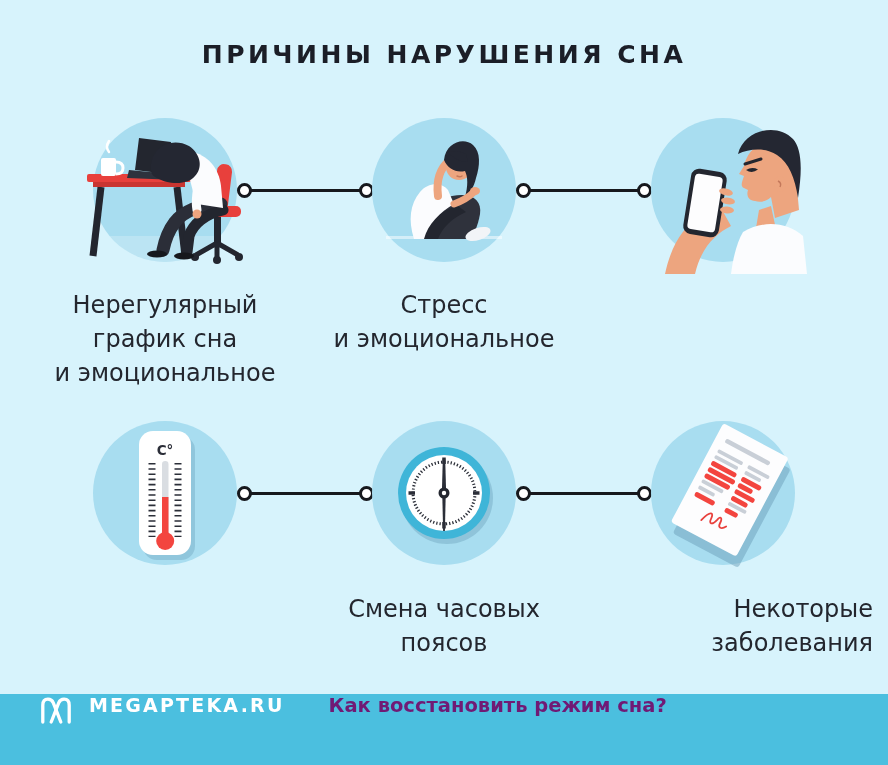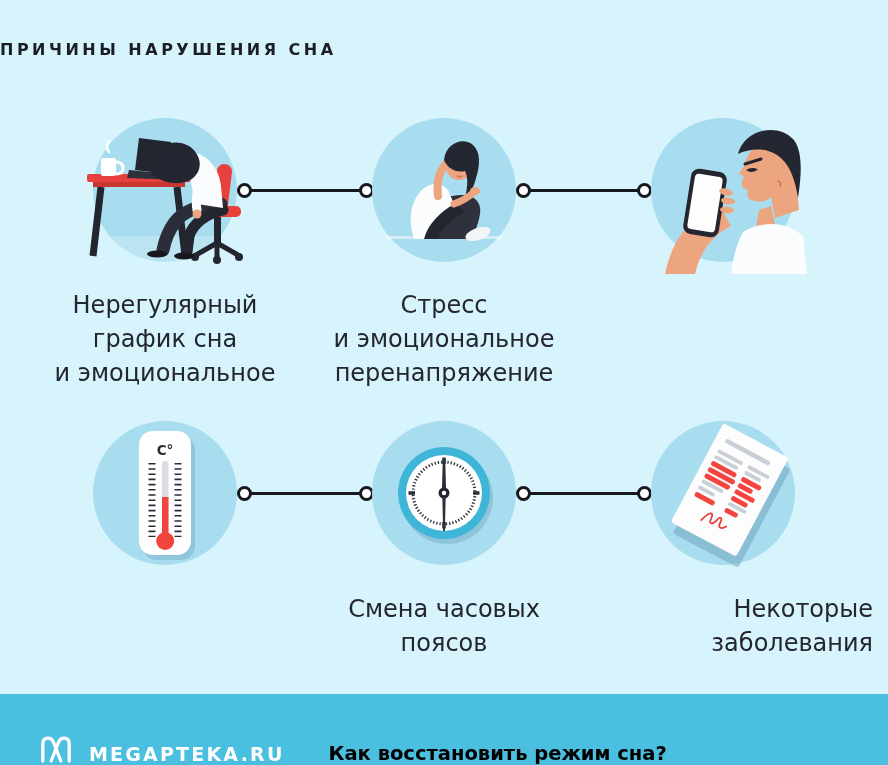--- a/index.html
+++ b/index.html
@@ -3,21 +3,21 @@
 <meta charset="utf-8">
 <style>
   html,body{margin:0;padding:0;}
   .stage{
     position:relative;width:888px;height:765px;overflow:hidden;
     background:#d7f3fc;
     font-family:"DejaVu Sans","Liberation Sans",sans-serif;
   }
   .title{
     position:absolute;left:0;top:40px;width:888px;margin:0;
-    text-align:left;font-size:16px;font-weight:bold;
+    text-align:center;font-size:25px;font-weight:bold;
     letter-spacing:3.5px;color:#1b1e27;
   }
   .circle{
     position:absolute;width:144px;height:144px;border-radius:50%;
     background:#a8ddf0;
   }
   .circle svg{position:absolute;left:-10px;top:-10px;width:164px;height:164px;overflow:visible;}
   .c1{left:93px;top:118px;}  .c2{left:372px;top:118px;}  .c3{left:651px;top:118px;}
   .c4{left:93px;top:421px;}  .c5{left:372px;top:421px;}  .c6{left:651px;top:421px;}
   .label{
@@ -26,28 +26,28 @@
   }
   .l1{left:15px;top:288px;} .l2{left:294px;top:288px;} .l3{left:573px;top:288px;}
   .l4{left:15px;top:592px;} .l5{left:294px;top:592px;} .l6{left:573px;top:592px;text-align:right;}
   .cline{position:absolute;height:3px;background:#16181d;}
   .ring{
     position:absolute;width:9px;height:9px;border:3px solid #16181d;
     border-radius:50%;background:#ffffff;
   }
   .footer{
     position:absolute;left:0;top:694px;width:888px;height:71px;
-    background:#4bbfdf;display:flex;align-items:flex-end;
+    background:#4bbfdf;display:flex;align-items:flex-start;
   }
   .footer-logo{margin-left:38px;width:36px;height:32px;flex:0 0 auto;}
   .brand{
     margin-left:15px;color:#ffffff;font-size:19px;font-weight:bold;
     letter-spacing:2.2px;
   }
-  .question{margin-left:44px;color:#000000;font-size:19.5px;font-weight:bold;}
+  .question{margin-left:44px;color:#701a75;font-size:19.5px;font-weight:bold;}
 </style>
 </head>
 <body>
 
 <div class="stage">
 
   <h1 class="title">ПРИЧИНЫ НАРУШЕНИЯ СНА</h1>
 
   <div class="cline" style="left:244px;top:188.5px;width:122px;"></div>
   <div class="cline" style="left:523px;top:188.5px;width:121px;"></div>
@@ -215,21 +215,20 @@
   </div>
 
   <div class="label l1">
     <span>Нерегулярный</span><br>
     <span>график сна</span><br>
     <span>и эмоциональное</span>
   </div>
   <div class="label l2">
     <span>Стресс</span><br>
     <span>и эмоциональное</span><br>
-    <span>перенапряжение</span>
   </div>
   <div class="label l5">
     <span>Смена часовых</span><br>
     <span>поясов</span>
   </div>
   <div class="label l6">
     <span>Некоторые</span><br>
     <span>заболевания</span>
   </div>
 

